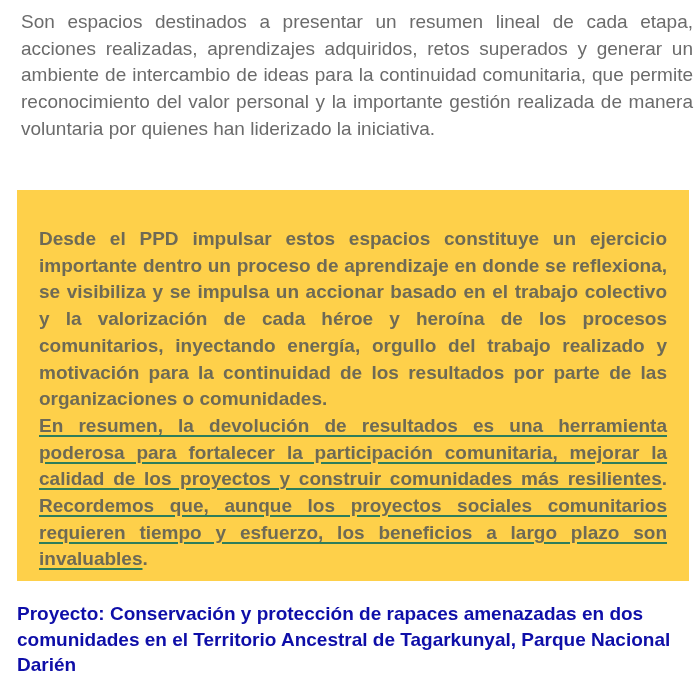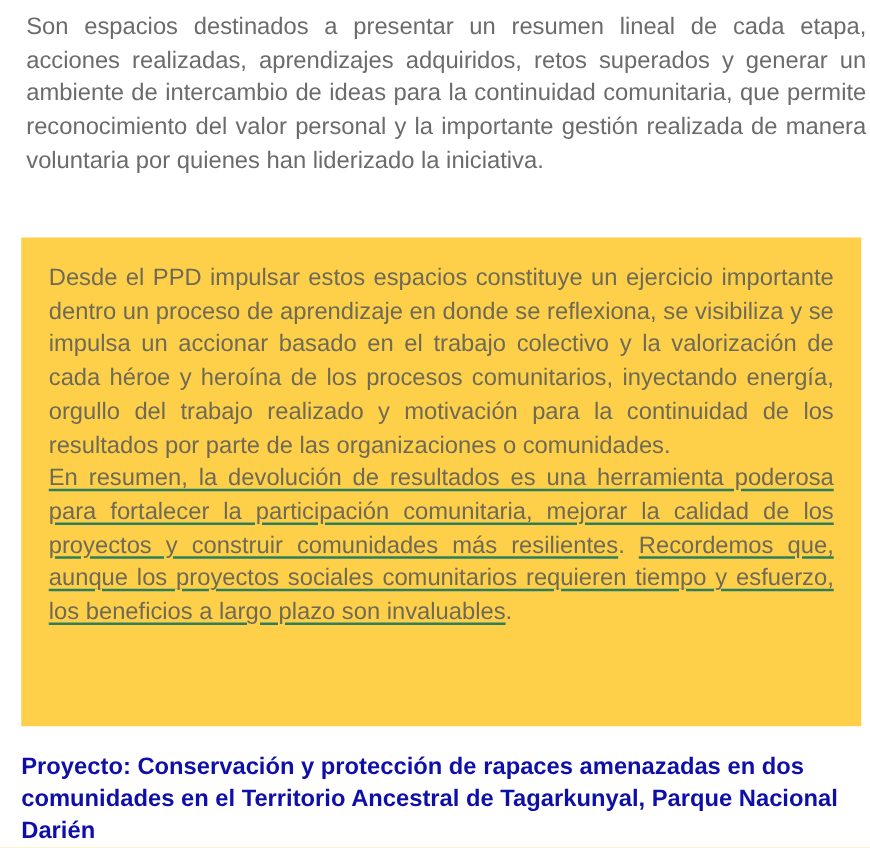--- a/index.html
+++ b/index.html
@@ -26,21 +26,22 @@
       text-align: justify;
     }
     .callout {
       position: absolute;
       left: 17px;
       top: 190px;
       width: 672px;
       height: 391px;
       background: #fed04a;
       box-sizing: border-box;
-      padding: 20px 22px 0 22px;
+      padding: 36px 22px 0 22px;
+      font-weight: bold;
     }
     .callout p {
       margin: 0;
       font-size: 19px;
       line-height: 26.7px;
       color: #6e6a55;
       text-align: justify;
     }
     .callout .summary {
       text-decoration: underline;

